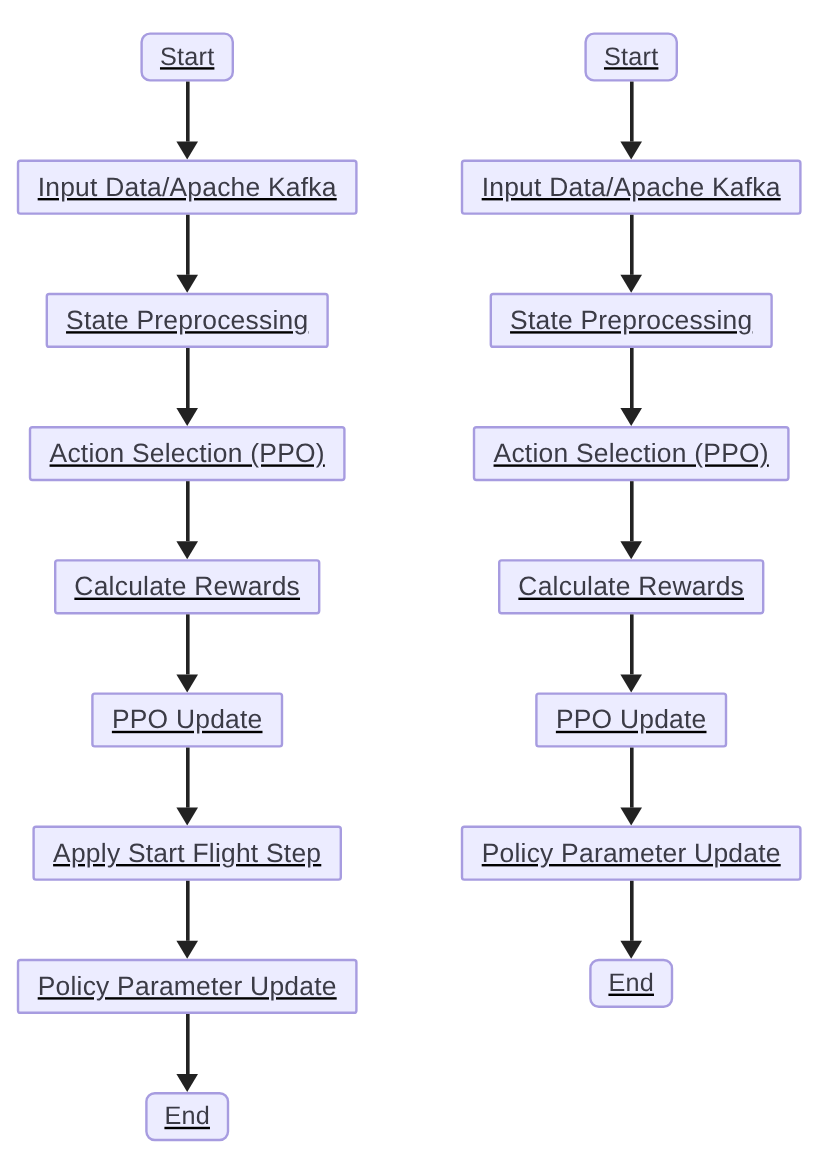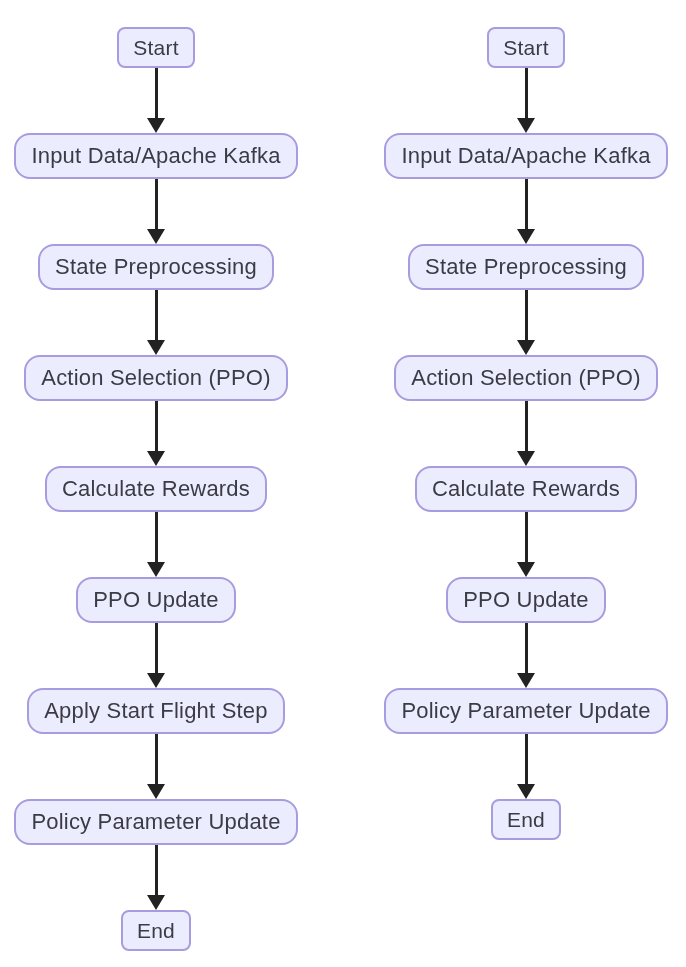--- a/index.html
+++ b/index.html
@@ -17,32 +17,33 @@
     position: relative;
     overflow: hidden;
     font-family: "Liberation Sans", "DejaVu Sans", sans-serif;
   }
   .flow-col {
     position: absolute;
     top: 27px;
     display: flex;
     flex-direction: column;
     align-items: center;
+    text-decoration: underline;
   }
   .flow-col.left  { left: 0;     width: 312px; }
   .flow-col.right { left: 366px; width: 320px; }
   .node {
     height: 46px;
     padding: 0 15px;
     display: flex;
     align-items: center;
     justify-content: center;
     background: var(--node-fill);
     border: 2px solid var(--node-border);
-    border-radius: 16px;
+    border-radius: 3px;
     font-size: 22px;
     color: var(--node-text);
     white-space: nowrap;
     letter-spacing: 0.2px;
   }
   .node.terminal {
     height: 41px;
     font-size: 21px;
     padding: 0 14px;
     border-radius: 8px;

